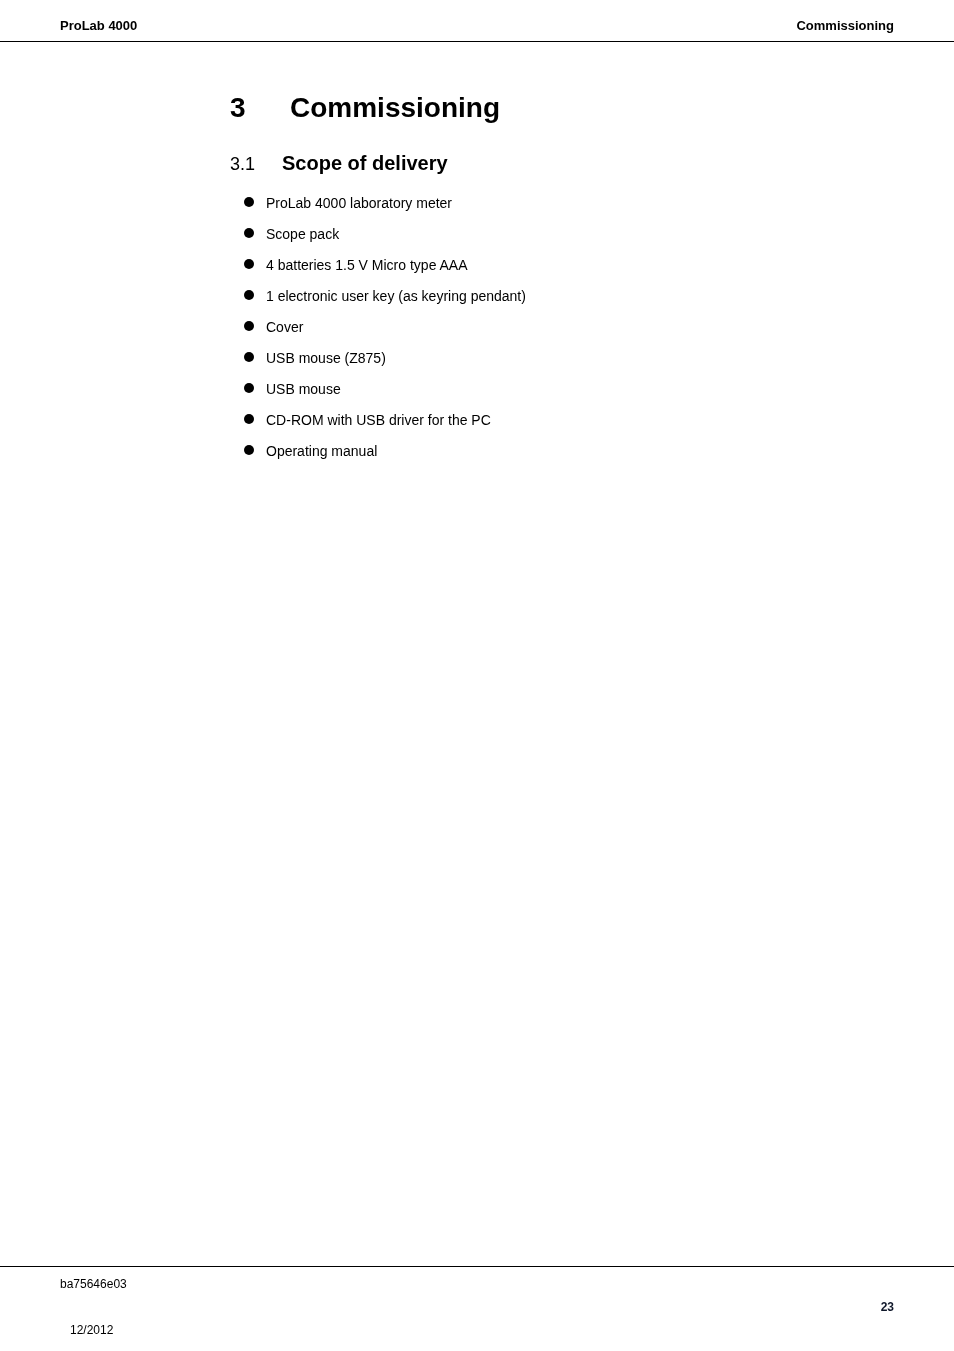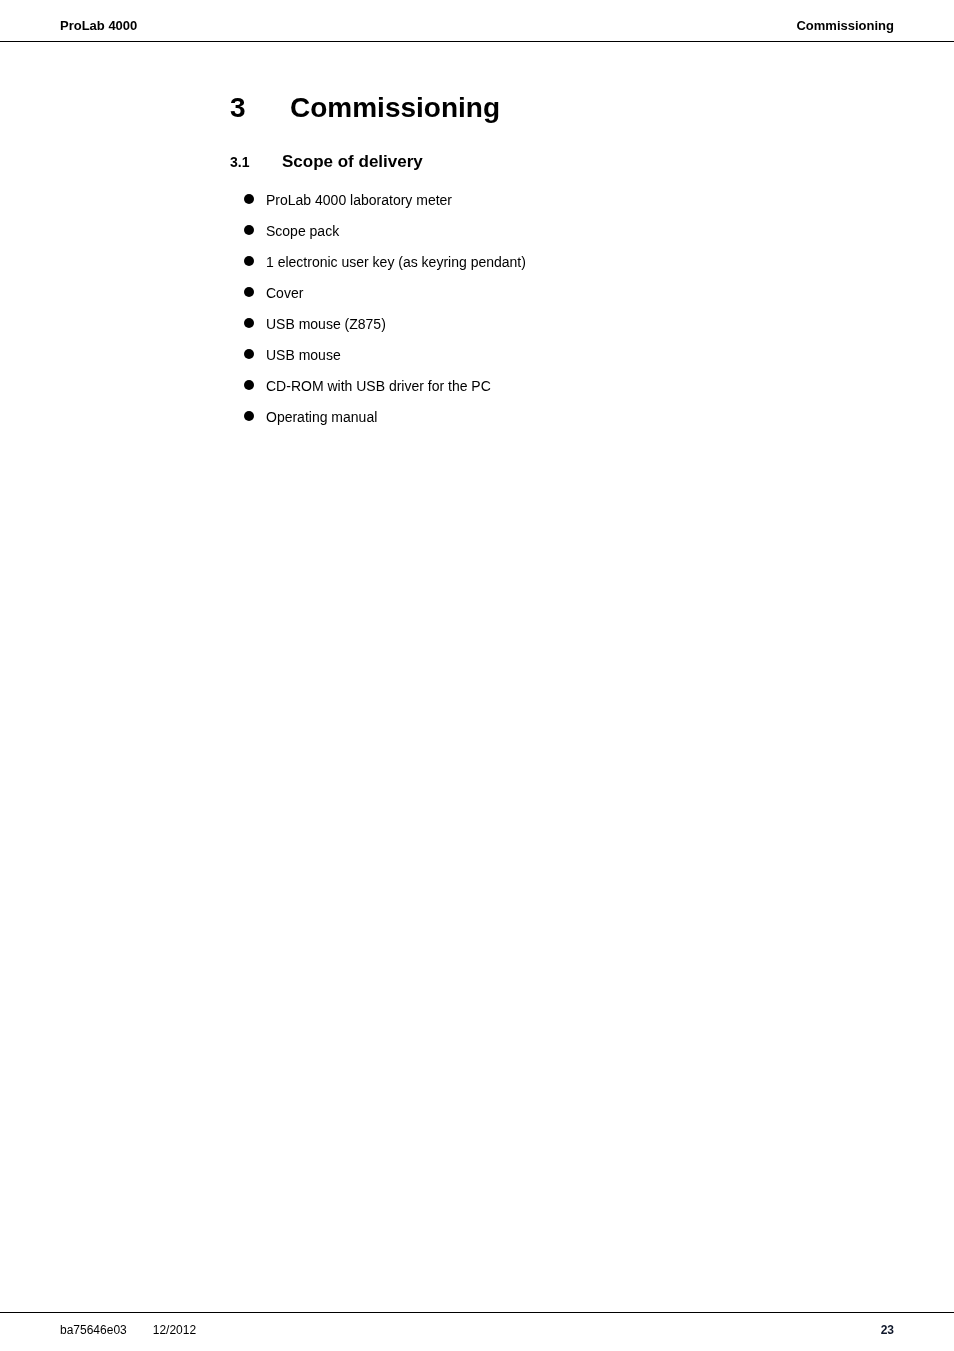--- a/index.html
+++ b/index.html
@@ -71,27 +71,27 @@
 
     
     .section-heading {
       display: flex;
       align-items: baseline;
       gap: 16px;
       margin-bottom: 18px;
     }
 
     .section-number {
-      font-size: 14px;
-      font-weight: bold;
+      font-size: 18px;
+      font-weight: normal;
       min-width: 36px;
     }
 
     .section-title {
-      font-size: 17px;
+      font-size: 20px;
       font-weight: bold;
     }
 
     
     .bullet-list {
       list-style: none;
       padding: 0;
       margin: 14px;
     }
 
@@ -167,20 +167,24 @@
     <li>
           <span class="bullet-dot"></span>
           <span>ProLab 4000 laboratory meter</span>
         </li>
         <li>
           <span class="bullet-dot"></span>
           <span>Scope pack</span>
         </li>
         <li>
           <span class="bullet-dot"></span>
+          <span>4 batteries 1.5 V Micro type AAA</span>
+        </li>
+        <li>
+          <span class="bullet-dot"></span>
           <span>1 electronic user key (as keyring pendant)</span>
         </li>
         <li>
           <span class="bullet-dot"></span>
           <span>Cover</span>
         </li>
         <li>
           <span class="bullet-dot"></span>
           <span>USB mouse (Z875)</span>
         </li>
@@ -194,20 +198,20 @@
         </li>
         <li>
           <span class="bullet-dot"></span>
           <span>Operating manual</span>
         </li>
       </ul>
 
   </div>
 
   <div class="footer">
-    <div style="display:flex; gap: 16px;">
+    <div style="display:flex; gap: 32px; flex-direction: column;">
       <span class="footer-left">ba75646e03</span>
       <span class="footer-left footer-date">12/2012</span>
     </div>
     <span class="footer-right">23</span>
   </div>
 
 </div>
 
 </body></html>

